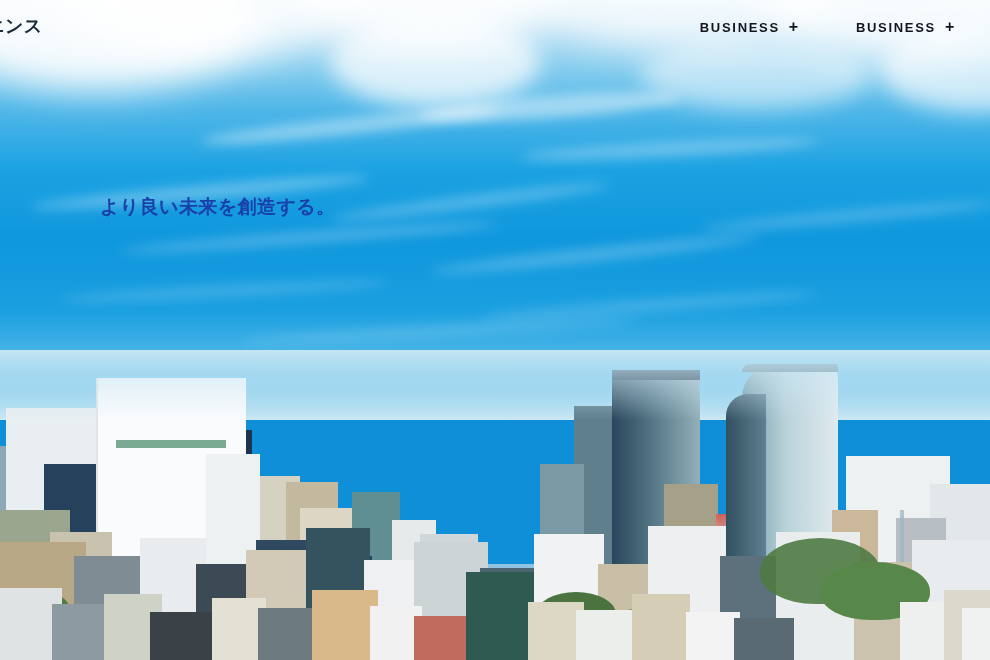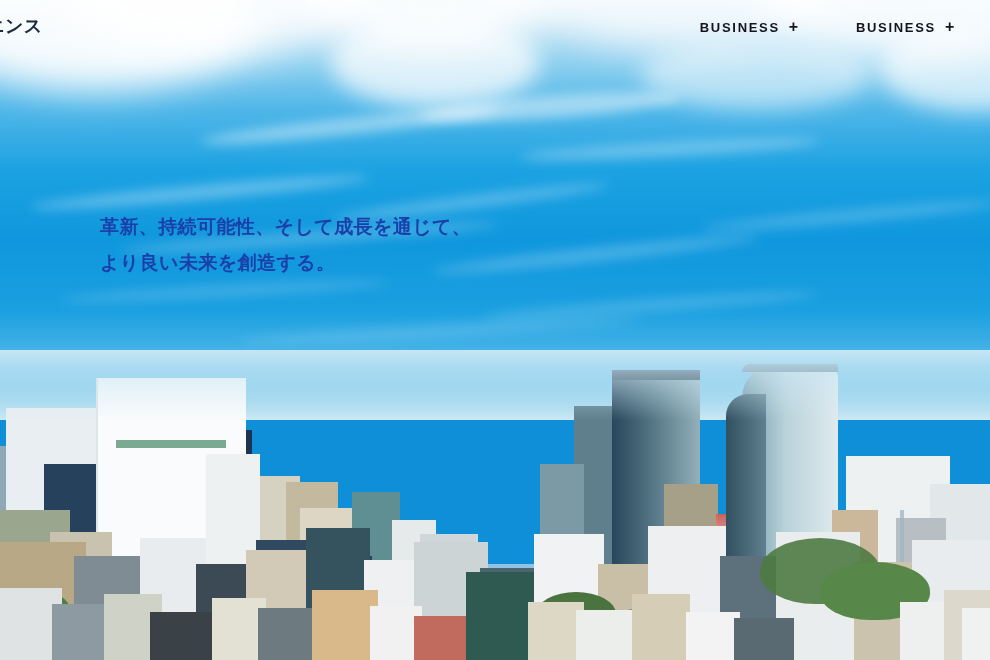--- a/index.html
+++ b/index.html
@@ -207,17 +207,16 @@
         <span class="plus">+</span>
       </div>
       <div class="nav-item">
         <span>BUSINESS</span>
         <span class="plus">+</span>
       </div>
     </nav>
   </header>
 
   <div class="hero">
-    <div class="sub">革新、持続可能性、そして成長を通じて、</div>
     <div class="sub" style="margin-top:0">より良い未来を創造する。</div>
   </div>
 
 </div>
 
 </body></html>

